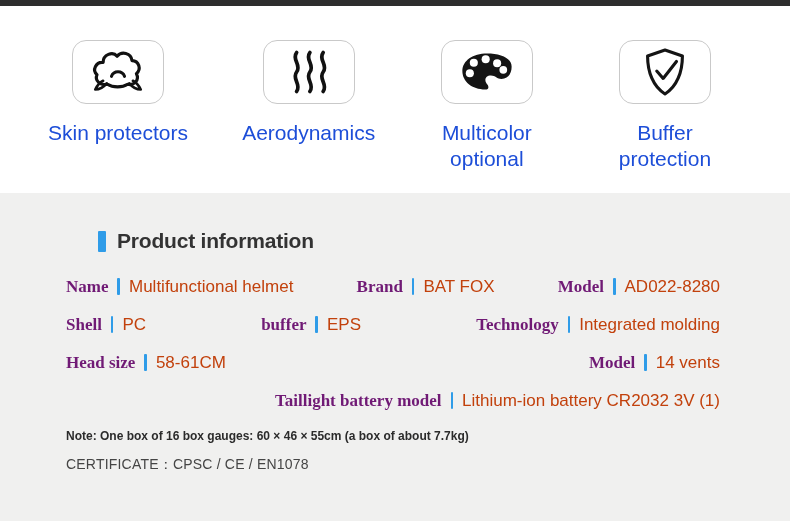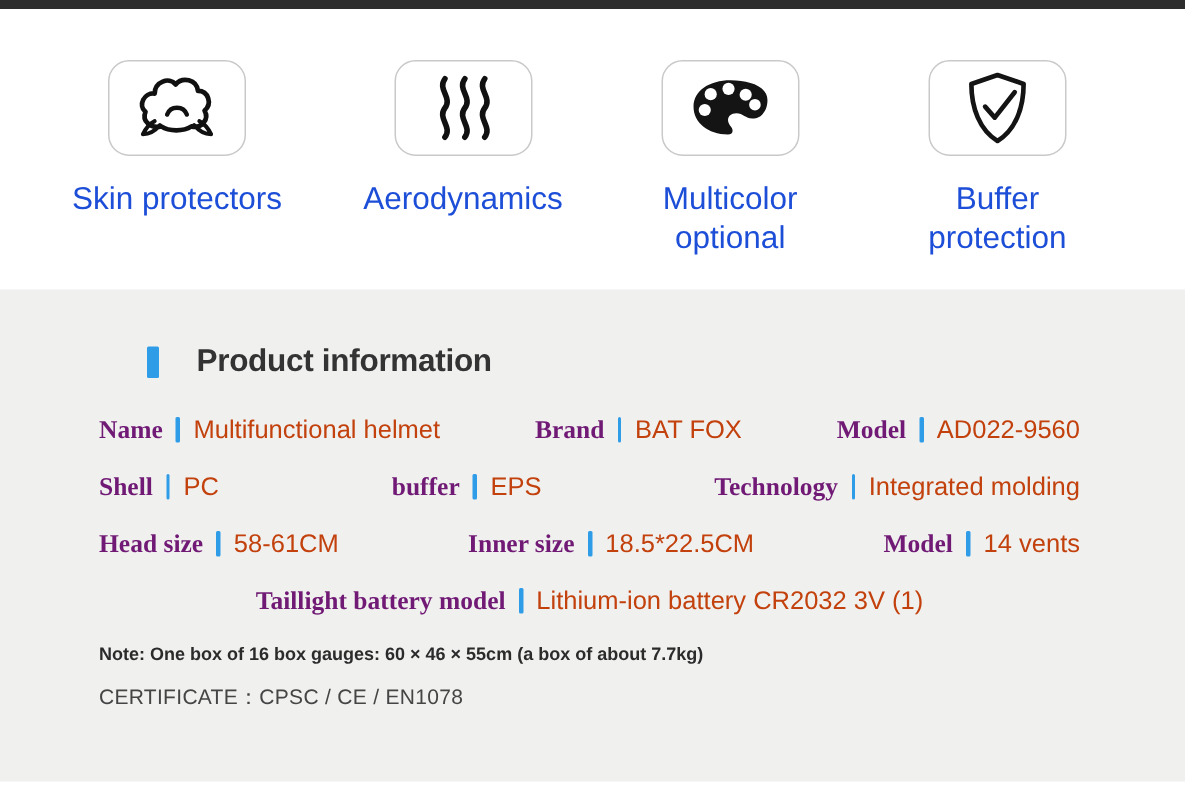--- a/index.html
+++ b/index.html
@@ -54,21 +54,21 @@
   }
   
   .info {
     background: #f0f0ef;
     height: 328px;
     padding: 36px 70px 0 66px;
   }
   .heading-row {
     display: flex;
     align-items: center;
-    gap: 25px;
+    gap: 11px;
     margin-bottom: 24px;
     padding-left: 32px;
   }
   .accent-bar {
     width: 8px;
     height: 21px;
     background: #2f9ce8;
     border-radius: 1px;
   }
   .section-title {
@@ -77,21 +77,21 @@
     color: #333333;
     letter-spacing: -0.2px;
   }
   .spec-row {
     display: flex;
     justify-content: space-between;
     margin-bottom: 19px;
     font-size: 17px;
     line-height: 19px;
   }
-  .spec-row.single { justify-content: center; }
+  .spec-row.single { justify-content: flex-end; }
   .spec {
     display: flex;
     align-items: center;
     gap: 9px;
     white-space: nowrap;
   }
   .spec-label { font-weight: bold; color: #701a75; font-family: Liberation Serif, serif; }
   .sep {
     display: inline-block;
     width: 2.5px;
@@ -186,21 +186,21 @@
         <span class="spec-value">Multifunctional helmet</span>
     </div>
     <div class="spec">
       <span class="spec-label">Brand</span>
         <span class="sep"></span>
         <span class="spec-value">BAT FOX</span>
     </div>
     <div class="spec">
       <span class="spec-label">Model</span>
         <span class="sep"></span>
-        <span class="spec-value">AD022-9560</span>
+        <span class="spec-value">AD022-8280</span>
     </div>
   </div>
 
 
   <div class="spec-row">
     <div class="spec">
       <span class="spec-label">Shell</span>
         <span class="sep"></span>
         <span class="spec-value">PC</span>
     </div>
@@ -216,25 +216,20 @@
     </div>
   </div>
 
   <div class="spec-row">
     <div class="spec">
       <span class="spec-label">Head size</span>
         <span class="sep"></span>
         <span class="spec-value">58-61CM</span>
     </div>
     <div class="spec">
-      <span class="spec-label">Inner size</span>
-        <span class="sep"></span>
-        <span class="spec-value">18.5*22.5CM</span>
-    </div>
-    <div class="spec">
       <span class="spec-label">Model</span>
         <span class="sep"></span>
         <span class="spec-value">14 vents</span>
     </div>
   </div>
 
   <div class="spec-row single">
     <div class="spec">
       <span class="spec-label">Taillight battery model</span>
         <span class="sep"></span>

